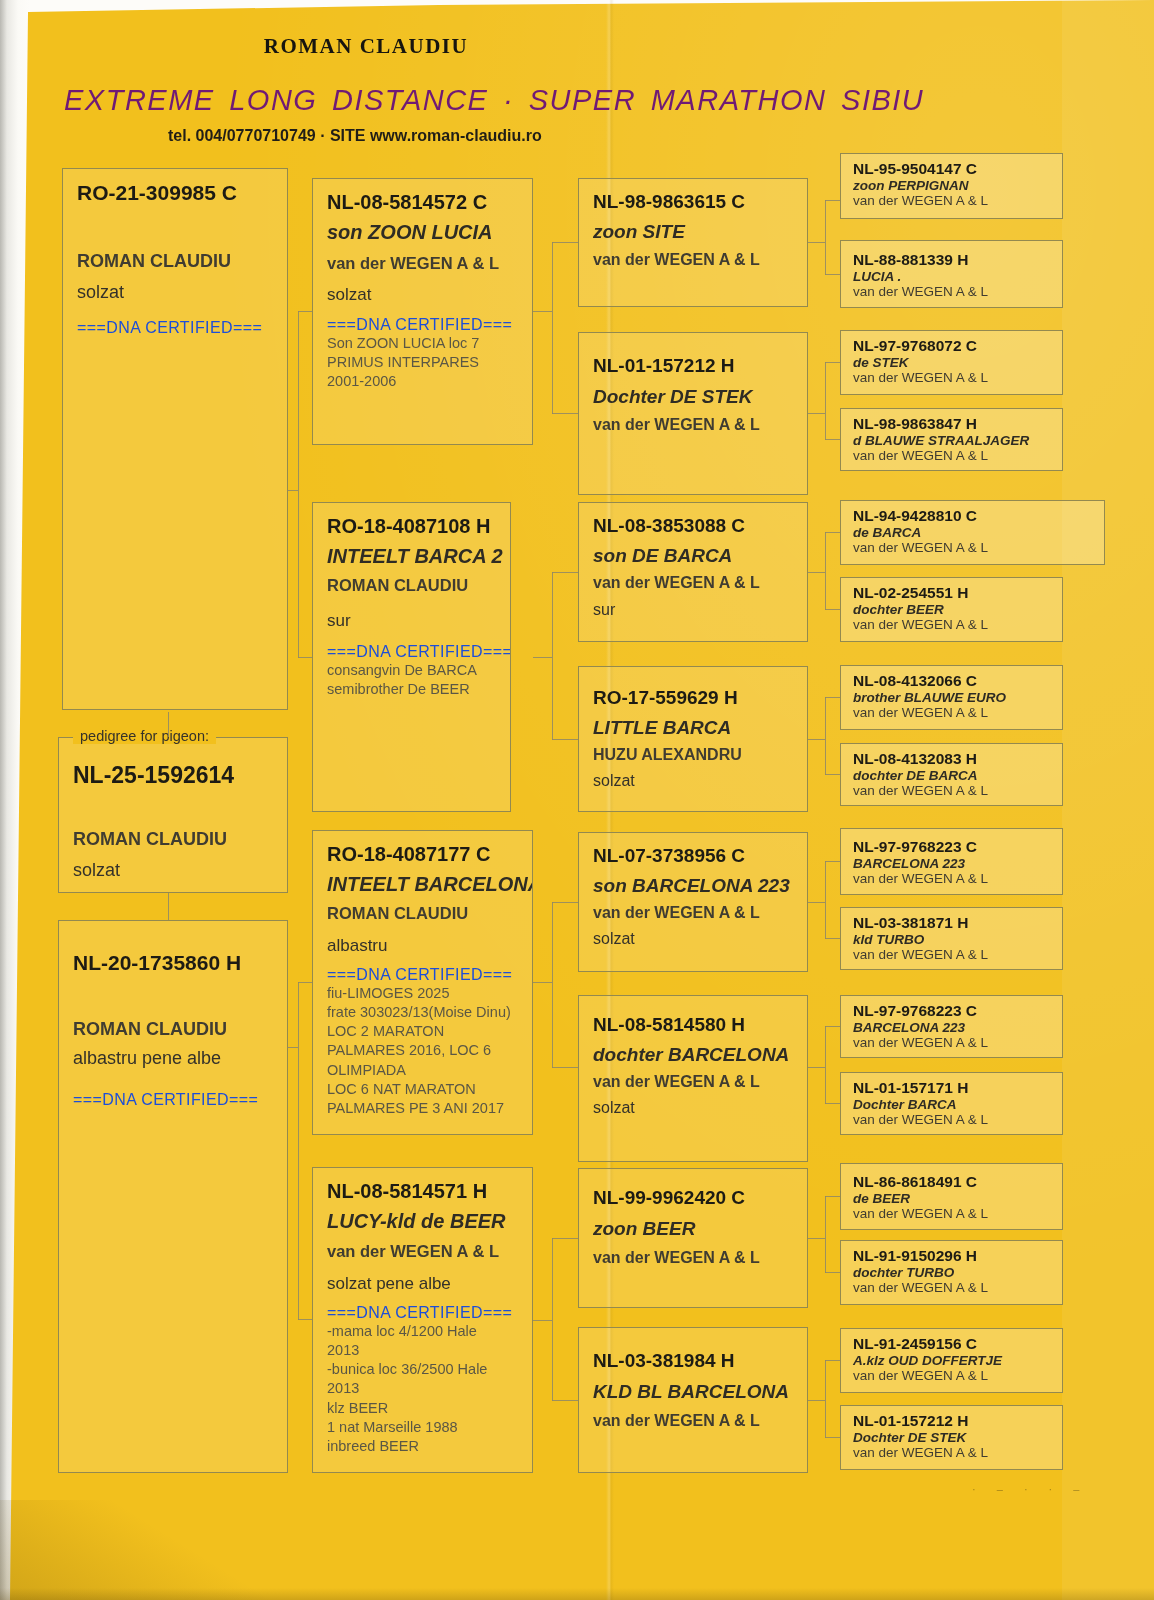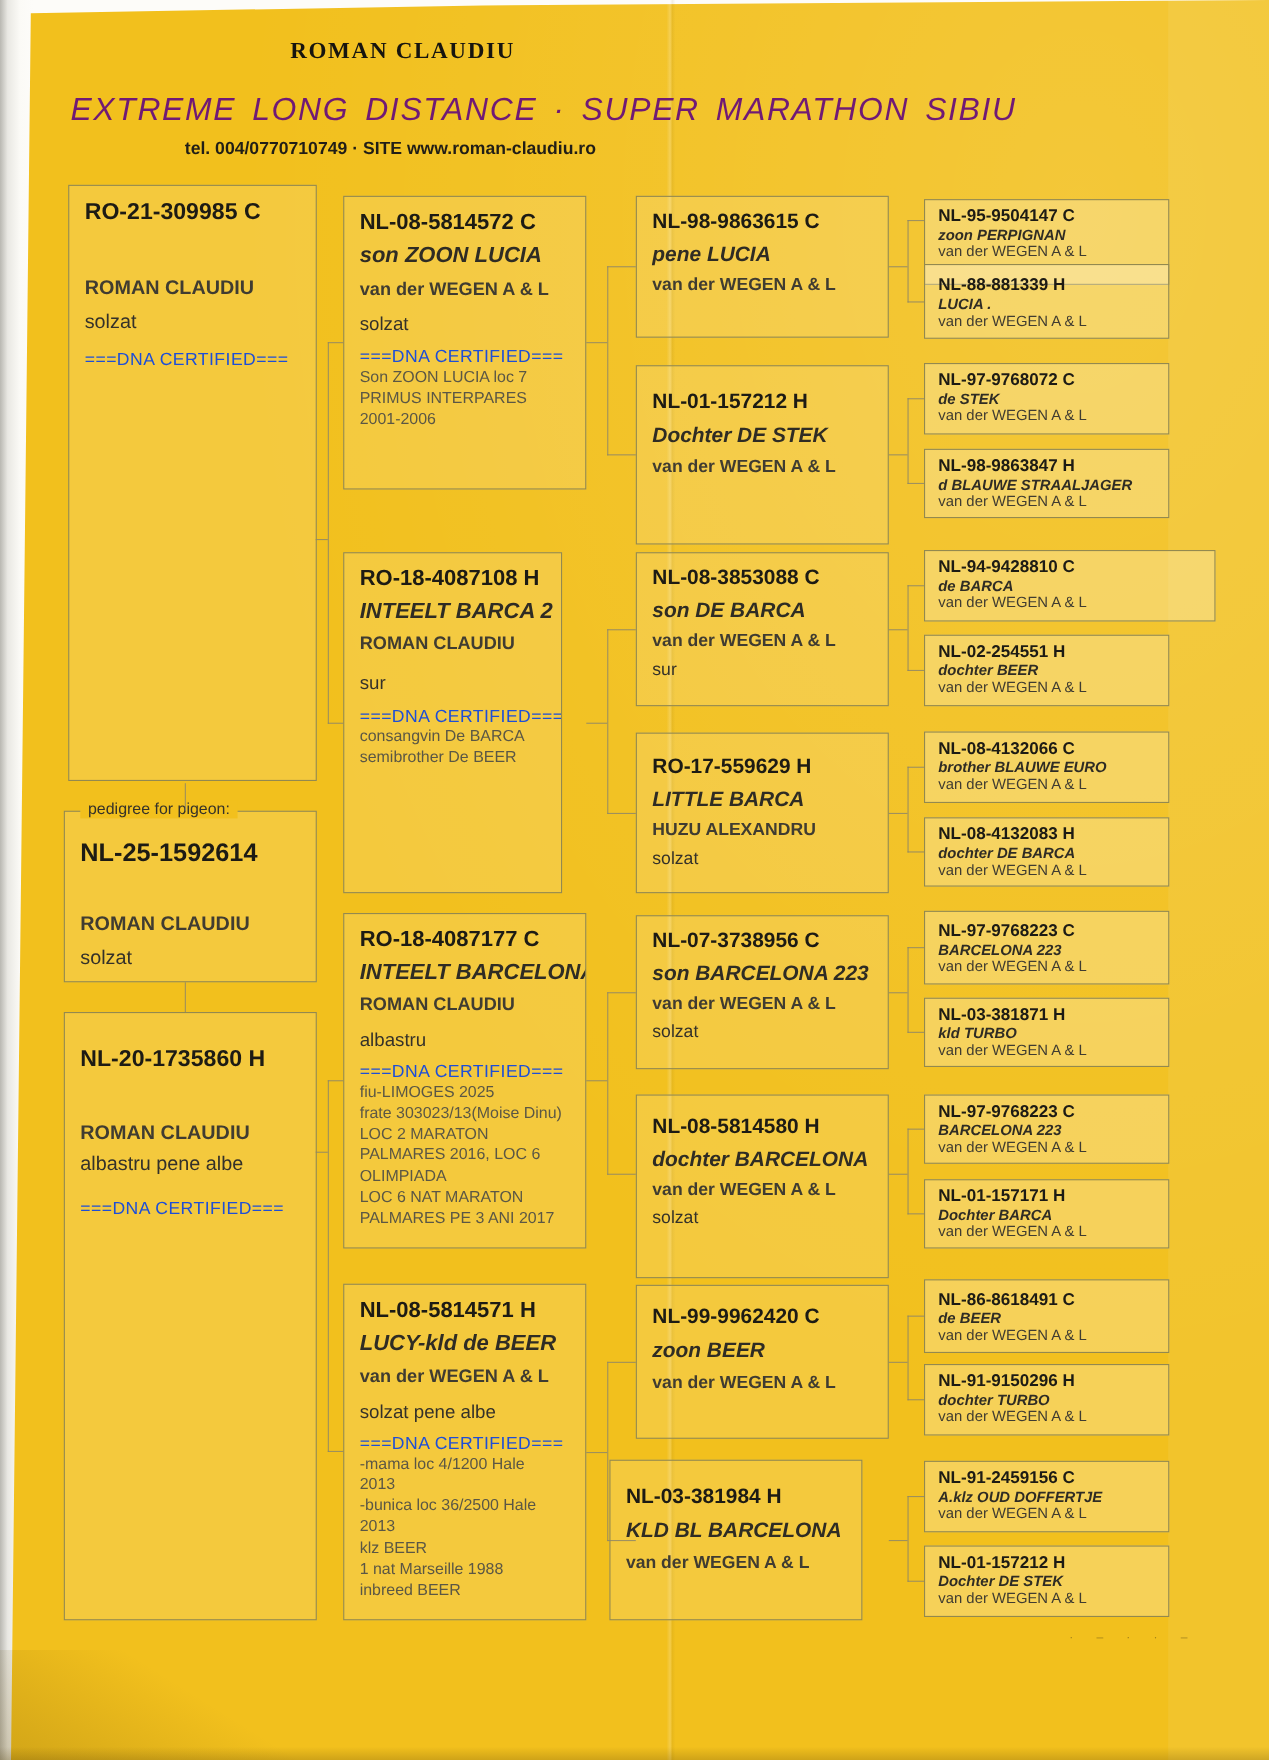--- a/index.html
+++ b/index.html
@@ -130,21 +130,21 @@
     <div class="note">2013</div>
     <div class="note">-bunica loc 36/2500 Hale</div>
     <div class="note">2013</div>
     <div class="note">klz BEER</div>
     <div class="note">1 nat Marseille 1988</div>
     <div class="note">inbreed BEER</div>
   </div>
 
   <div class="box c3" style="top:178px;left:578px;width:230px;height:129px">
     <div class="id">NL-98-9863615 C</div>
-    <div class="pname" style="margin-top:8px">pene LUCIA</div>
+    <div class="pname" style="margin-top:8px">zoon SITE</div>
     <div class="owner" style="margin-top:8px">van der WEGEN A &amp; L</div>
   </div>
   <div class="box c3" style="top:332px;left:578px;width:230px;height:163px;padding-top:22px">
     <div class="id">NL-01-157212 H</div>
     <div class="pname" style="margin-top:9px">Dochter DE STEK</div>
     <div class="owner" style="margin-top:8px">van der WEGEN A &amp; L</div>
   </div>
   <div class="box c3" style="top:502px;left:578px;width:230px;height:140px">
     <div class="id">NL-08-3853088 C</div>
     <div class="pname" style="margin-top:8px">son DE BARCA</div>
@@ -167,27 +167,27 @@
     <div class="id">NL-08-5814580 H</div>
     <div class="pname" style="margin-top:8px">dochter BARCELONA</div>
     <div class="owner" style="margin-top:7px">van der WEGEN A &amp; L</div>
     <div class="cline" style="margin-top:8px">solzat</div>
   </div>
   <div class="box c3" style="top:1168px;left:578px;width:230px;height:140px;padding-top:18px">
     <div class="id">NL-99-9962420 C</div>
     <div class="pname" style="margin-top:9px">zoon BEER</div>
     <div class="owner" style="margin-top:9px">van der WEGEN A &amp; L</div>
   </div>
-  <div class="box c3" style="top:1327px;left:554px;width:230px;height:146px;padding-top:22px">
+  <div class="box c3" style="top:1327px;left:578px;width:230px;height:146px;padding-top:22px">
     <div class="id">NL-03-381984 H</div>
     <div class="pname" style="margin-top:9px">KLD BL BARCELONA</div>
     <div class="owner" style="margin-top:9px">van der WEGEN A &amp; L</div>
   </div>
 
-  <div class="box c4" style="top:181px;left:840px;width:223px;height:78px">
+  <div class="box c4" style="top:153px;left:840px;width:223px;height:66px">
     <div class="id">NL-95-9504147 C</div>
     <div class="pname">zoon PERPIGNAN</div>
     <div class="owner">van der WEGEN A &amp; L</div>
   </div>
   <div class="box c4" style="top:240px;left:840px;width:223px;height:68px;padding-top:10px">
     <div class="id">NL-88-881339 H</div>
     <div class="pname">LUCIA   .</div>
     <div class="owner">van der WEGEN A &amp; L</div>
   </div>
   <div class="box c4" style="top:330px;left:840px;width:223px;height:65px">

